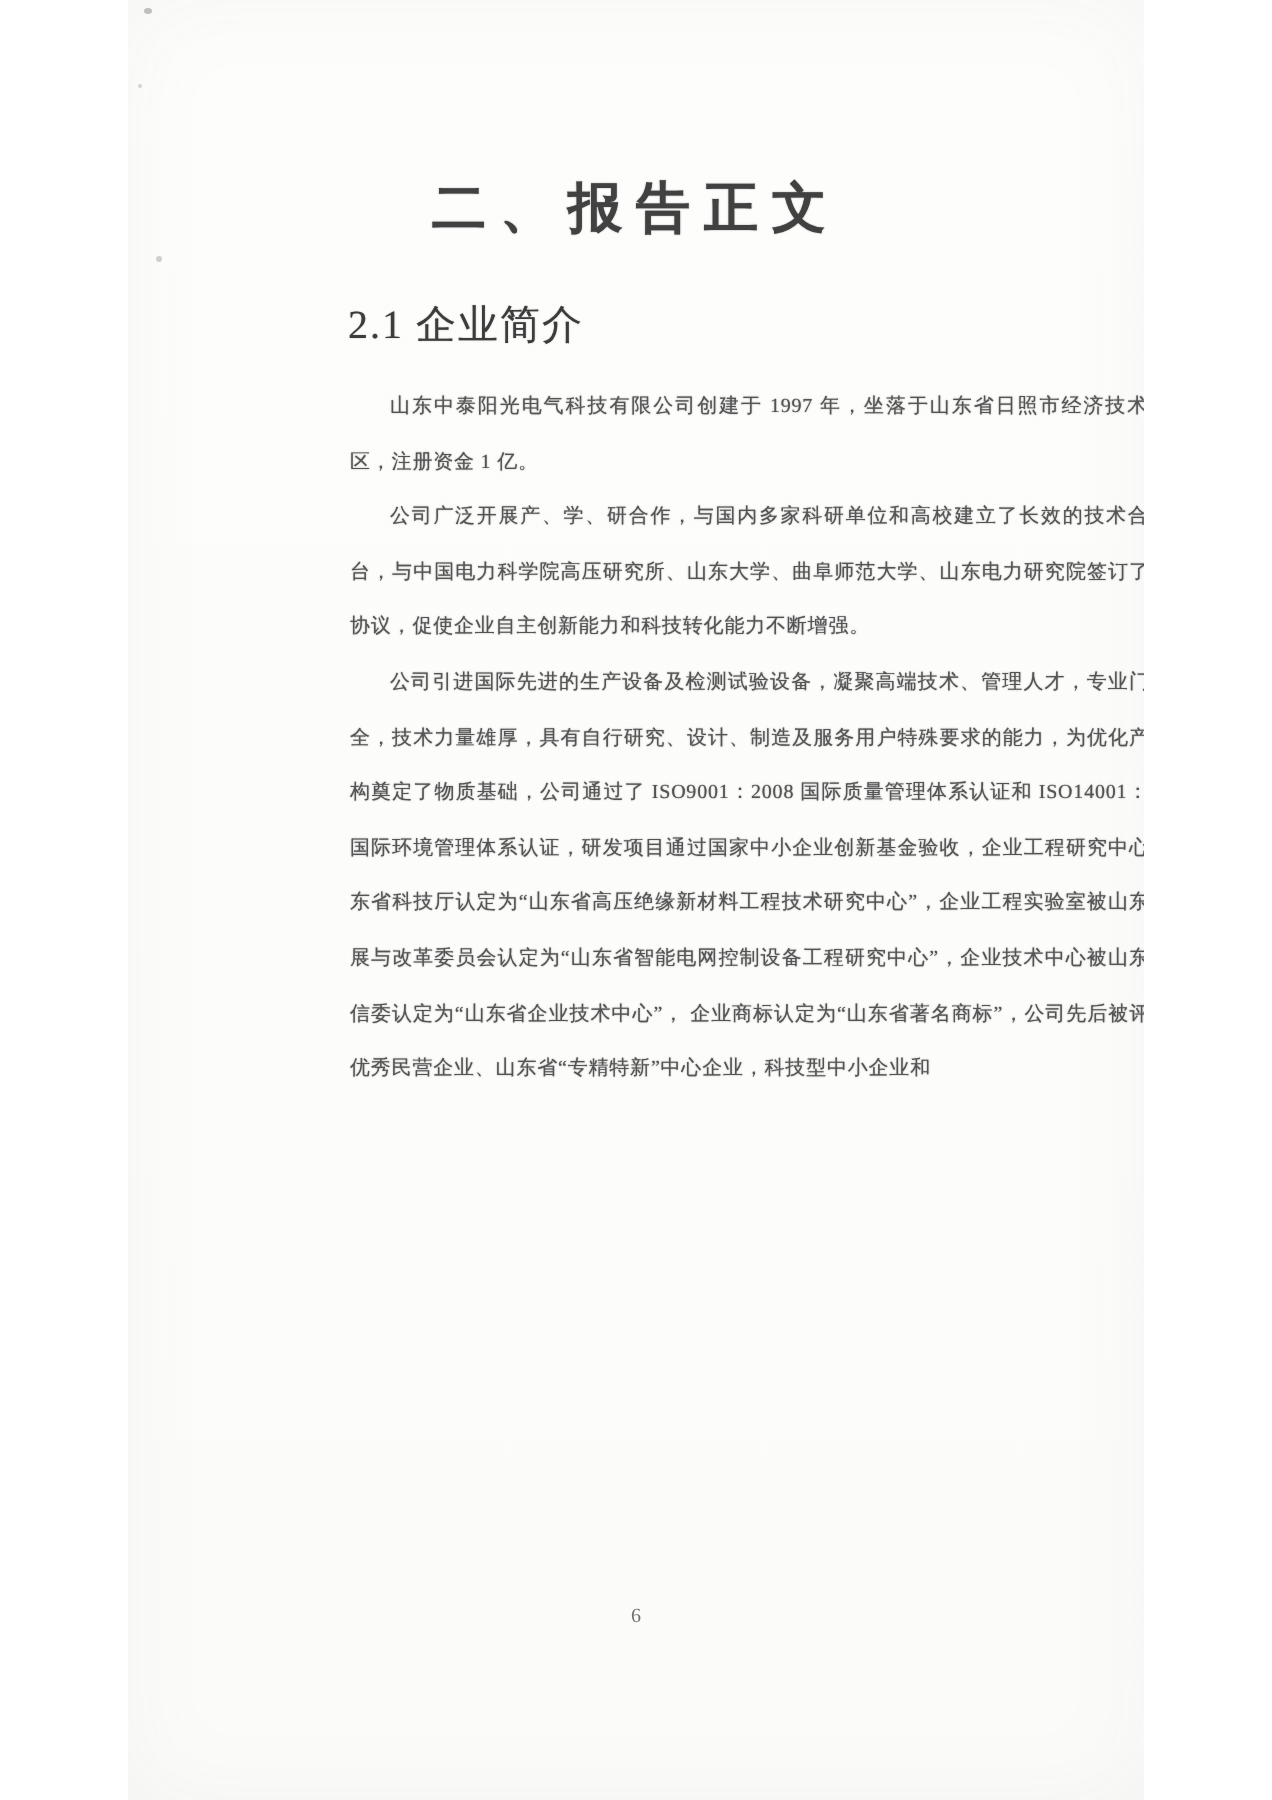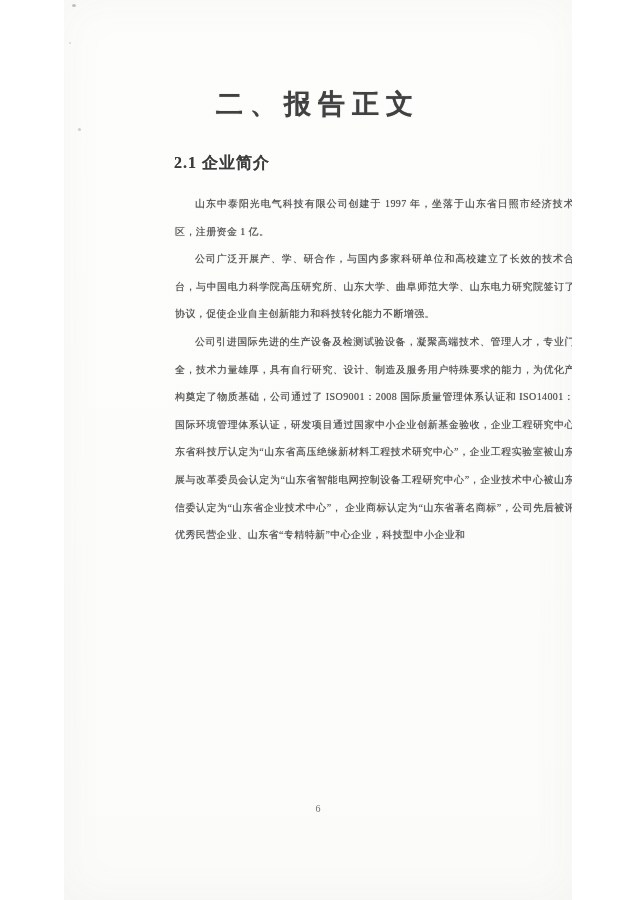--- a/index.html
+++ b/index.html
@@ -22,23 +22,23 @@
     text-align: center;
     font-size: 27px;
     line-height: 36px;
     font-weight: bold;
     letter-spacing: 7px;
     color: #414141;
     text-shadow: 0 0 0.7px rgba(70,70,70,0.75);
   }
   .section-heading {
     margin: 30px 0 0 110px;
-    font-size: 16px;
+    font-size: 20px;
     line-height: 22px;
-    font-weight: bold;
+    font-weight: normal;
     letter-spacing: 1px;
     color: #3c3c3c;
     text-shadow: 0 0 0.6px rgba(70,70,70,0.7);
   }
   .content {
     margin: 16px 0 0 111px;
     width: 421px;
     color: #545454;
     font-size: 10px;
     line-height: 27.6px;

